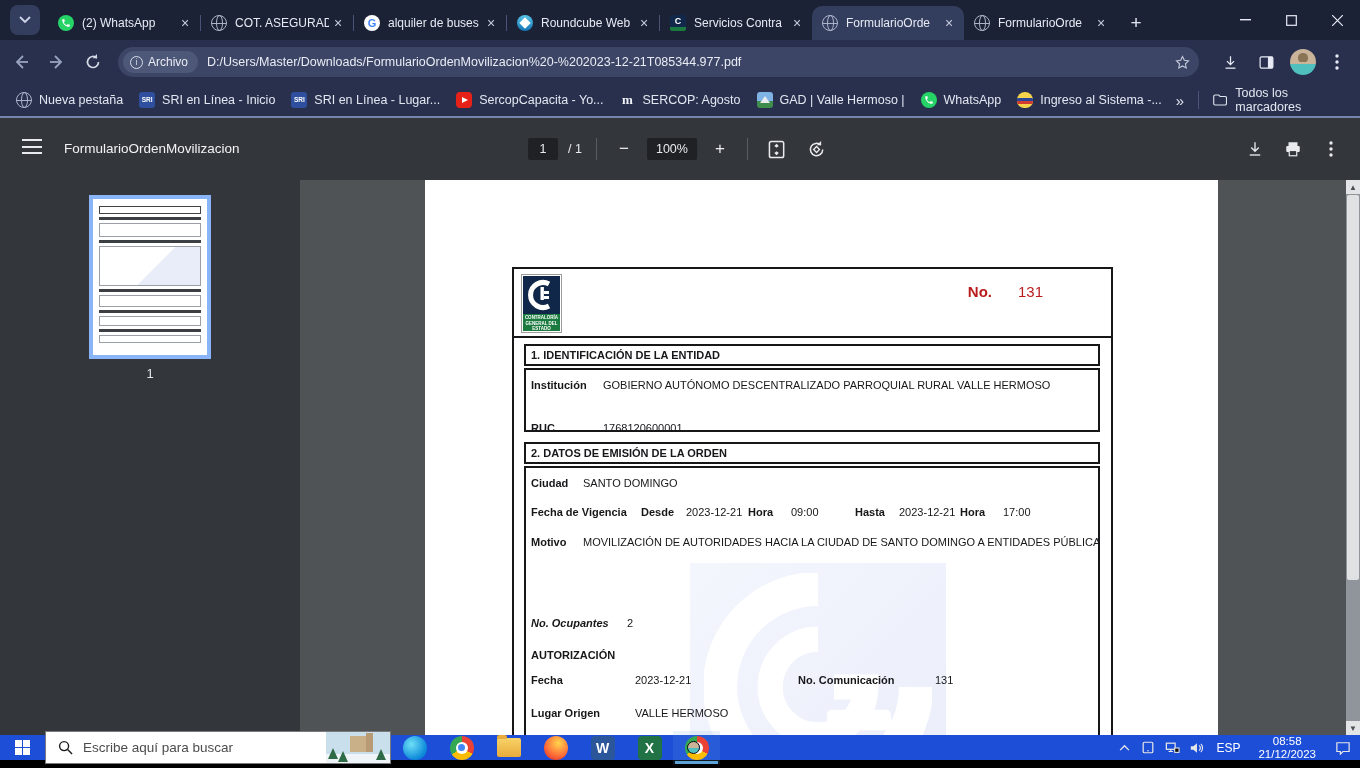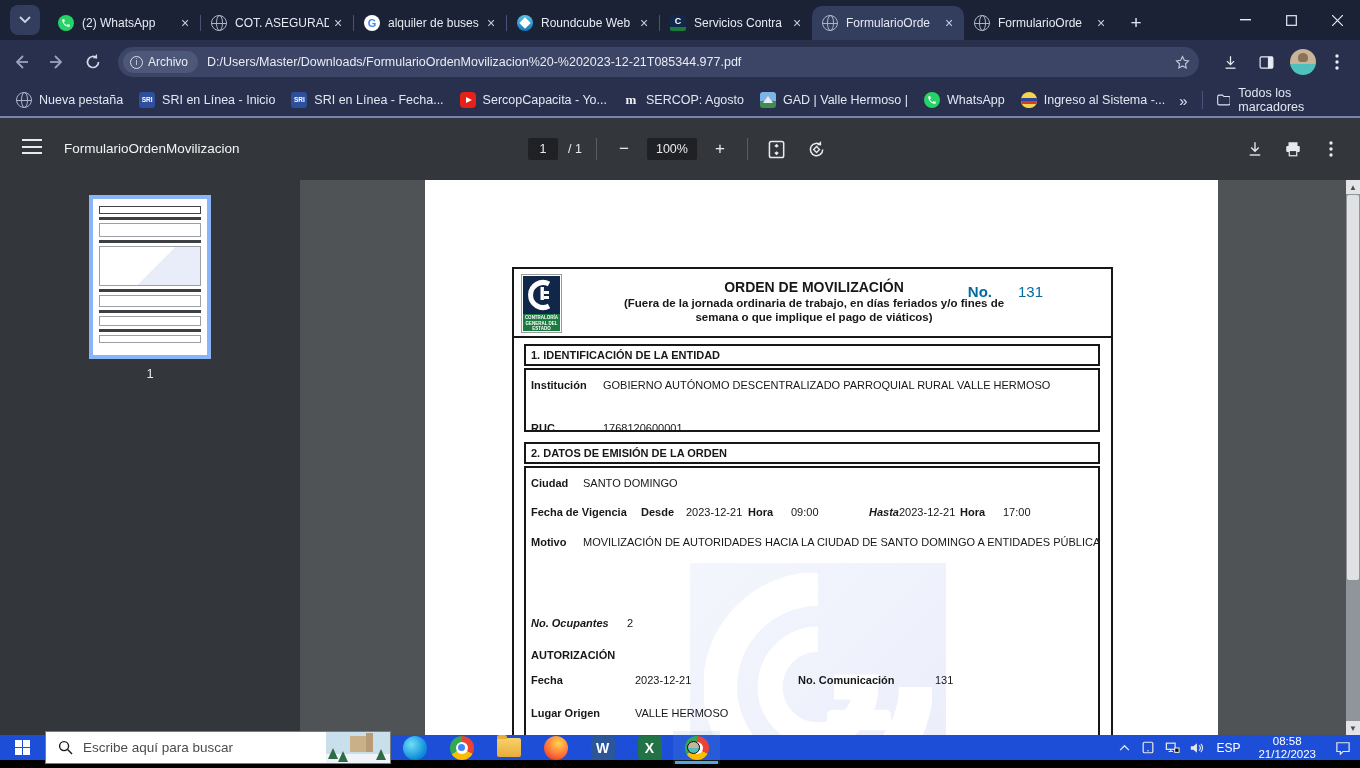--- a/index.html
+++ b/index.html
@@ -92,21 +92,21 @@
 
   
   #formouter{position:absolute;left:87px;top:87px;width:601px;height:520px;border:2px solid #17171a;background:#fff;}
   #fhdr{position:relative;height:69px;border-bottom:2px solid #17171a;}
   #flogo{position:absolute;left:7px;top:5px;width:41px;height:59px;border:1px solid #9b9b9b;background:#fff;padding:1px;}
   #flogo .navy{width:37px;height:38px;background:#10274a;position:relative;}
   #flogo .band{width:37px;height:17px;background:#1b7a3f;color:#fff;font-size:4.5px;line-height:5.5px;text-align:center;font-weight:bold;padding-top:1px;}
   #fhdr .titleblock{position:absolute;left:90px;top:10px;width:420px;text-align:center;color:#17171a;}
   #ftitle{font-size:14px;font-weight:bold;}
   #fsub{font-size:11.5px;font-weight:bold;margin-top:2px;line-height:13.5px;}
-  #fno{position:absolute;right:68px;top:14px;font-size:15px;color:#0369a1;}
+  #fno{position:absolute;right:68px;top:14px;font-size:15px;color:#b91c1c;}
   #fno b{margin-right:26px;}
   .secTitle{margin:6px 11px 0 10px;border:2px solid #17171a;font-size:11px;font-weight:bold;color:#17171a;padding:3px 0 3px 5px;}
   .secBody{margin:2px 11px 0 10px;border:2px solid #17171a;position:relative;color:#17171a;font-size:11px;}
   #s1body{height:64px;}
   #s2body{height:330px;overflow:hidden;}
   .frow{position:absolute;left:0;width:100%;height:14px;white-space:nowrap;}
   .frow span{position:absolute;top:0;}
   .fl{font-weight:bold;}
   #wmark{position:absolute;left:164px;top:95px;width:256px;height:300px;background:linear-gradient(135deg,#f4f6fd 0%,#e9edfa 100%);}
   #wmark svg{position:absolute;left:14px;top:10px;}
@@ -308,21 +308,21 @@
         <span class="eq"></span>
       </span>
     <span>Nueva pestaña</span>
   </div>
   <div class="bm">
     <span class="bmic ic-sri">SRI</span>
     <span>SRI en Línea - Inicio</span>
   </div>
   <div class="bm">
     <span class="bmic ic-sri">SRI</span>
-    <span>SRI en Línea - Fecha...</span>
+    <span>SRI en Línea - Lugar...</span>
   </div>
   <div class="bm">
     <span class="bmic ic-yt">
         <i></i>
       </span>
     <span>SercopCapacita - Yo...</span>
   </div>
   <div class="bm">
     <span class="bmic ic-m">m</span>
     <span>SERCOP: Agosto</span>
@@ -442,24 +442,20 @@
           <div class="navy">
             <svg width="37" height="38" viewBox="0 0 37 38">
                 <path d="M26 8 A12.5 12.5 0 1 0 26 30" fill="none" stroke="#fff" stroke-width="5"></path>
                 <rect x="17.5" y="11" width="3.4" height="13" fill="#fff"></rect>
                 <rect x="21" y="15" width="5" height="3" fill="#fff"></rect>
                 <rect x="21" y="20" width="5" height="3" fill="#fff"></rect>
               </svg>
           </div>
           <div class="band">CONTRALORÍA GENERAL DEL ESTADO</div>
         </div>
-        <div class="titleblock">
-          <div id="ftitle">ORDEN DE MOVILIZACIÓN</div>
-          <div id="fsub">(Fuera de la jornada ordinaria de trabajo, en días feriados y/o fines de semana o que implique el pago de viáticos)</div>
-        </div>
         <div id="fno">
           <b>No.</b><span>131</span>
         </div>
       </div>
 
       <div class="secTitle">1. IDENTIFICACIÓN DE LA ENTIDAD</div>
       <div class="secBody" id="s1body">
         <div class="frow" style="top:9px;">
           <span class="fl" style="left:5px;">Institución</span>
           <span style="left:77px;">GOBIERNO AUTÓNOMO DESCENTRALIZADO PARROQUIAL RURAL VALLE HERMOSO</span>
@@ -483,21 +479,21 @@
         <div class="frow" style="top:9px;">
           <span class="fl" style="left:5px;">Ciudad</span>
           <span style="left:57px;">SANTO DOMINGO</span>
         </div>
         <div class="frow" style="top:38px;">
           <span class="fl" style="left:5px;">Fecha de Vigencia</span>
           <span class="fl" style="left:115px;">Desde</span>
           <span style="left:160px;">2023-12-21</span>
           <span class="fl" style="left:222px;">Hora</span>
           <span style="left:265px;">09:00</span>
-          <span class="fl" style="left:343px;font-style:italic;">Hasta</span>
+          <span class="fl" style="left:329px;">Hasta</span>
           <span style="left:373px;">2023-12-21</span>
           <span class="fl" style="left:434px;">Hora</span>
           <span style="left:477px;">17:00</span>
         </div>
         <div class="frow" style="top:68px;padding-left:22px;">
           <span class="fl" style="left:5px;">Motivo</span>
           <span style="left:57px;">MOVILIZACIÓN DE AUTORIDADES HACIA LA CIUDAD DE SANTO DOMINGO A ENTIDADES PÚBLICAS</span>
         </div>
         <div class="frow" style="top:149px;">
           <span class="fl" style="left:5px;font-style:italic;">No. Ocupantes</span>

